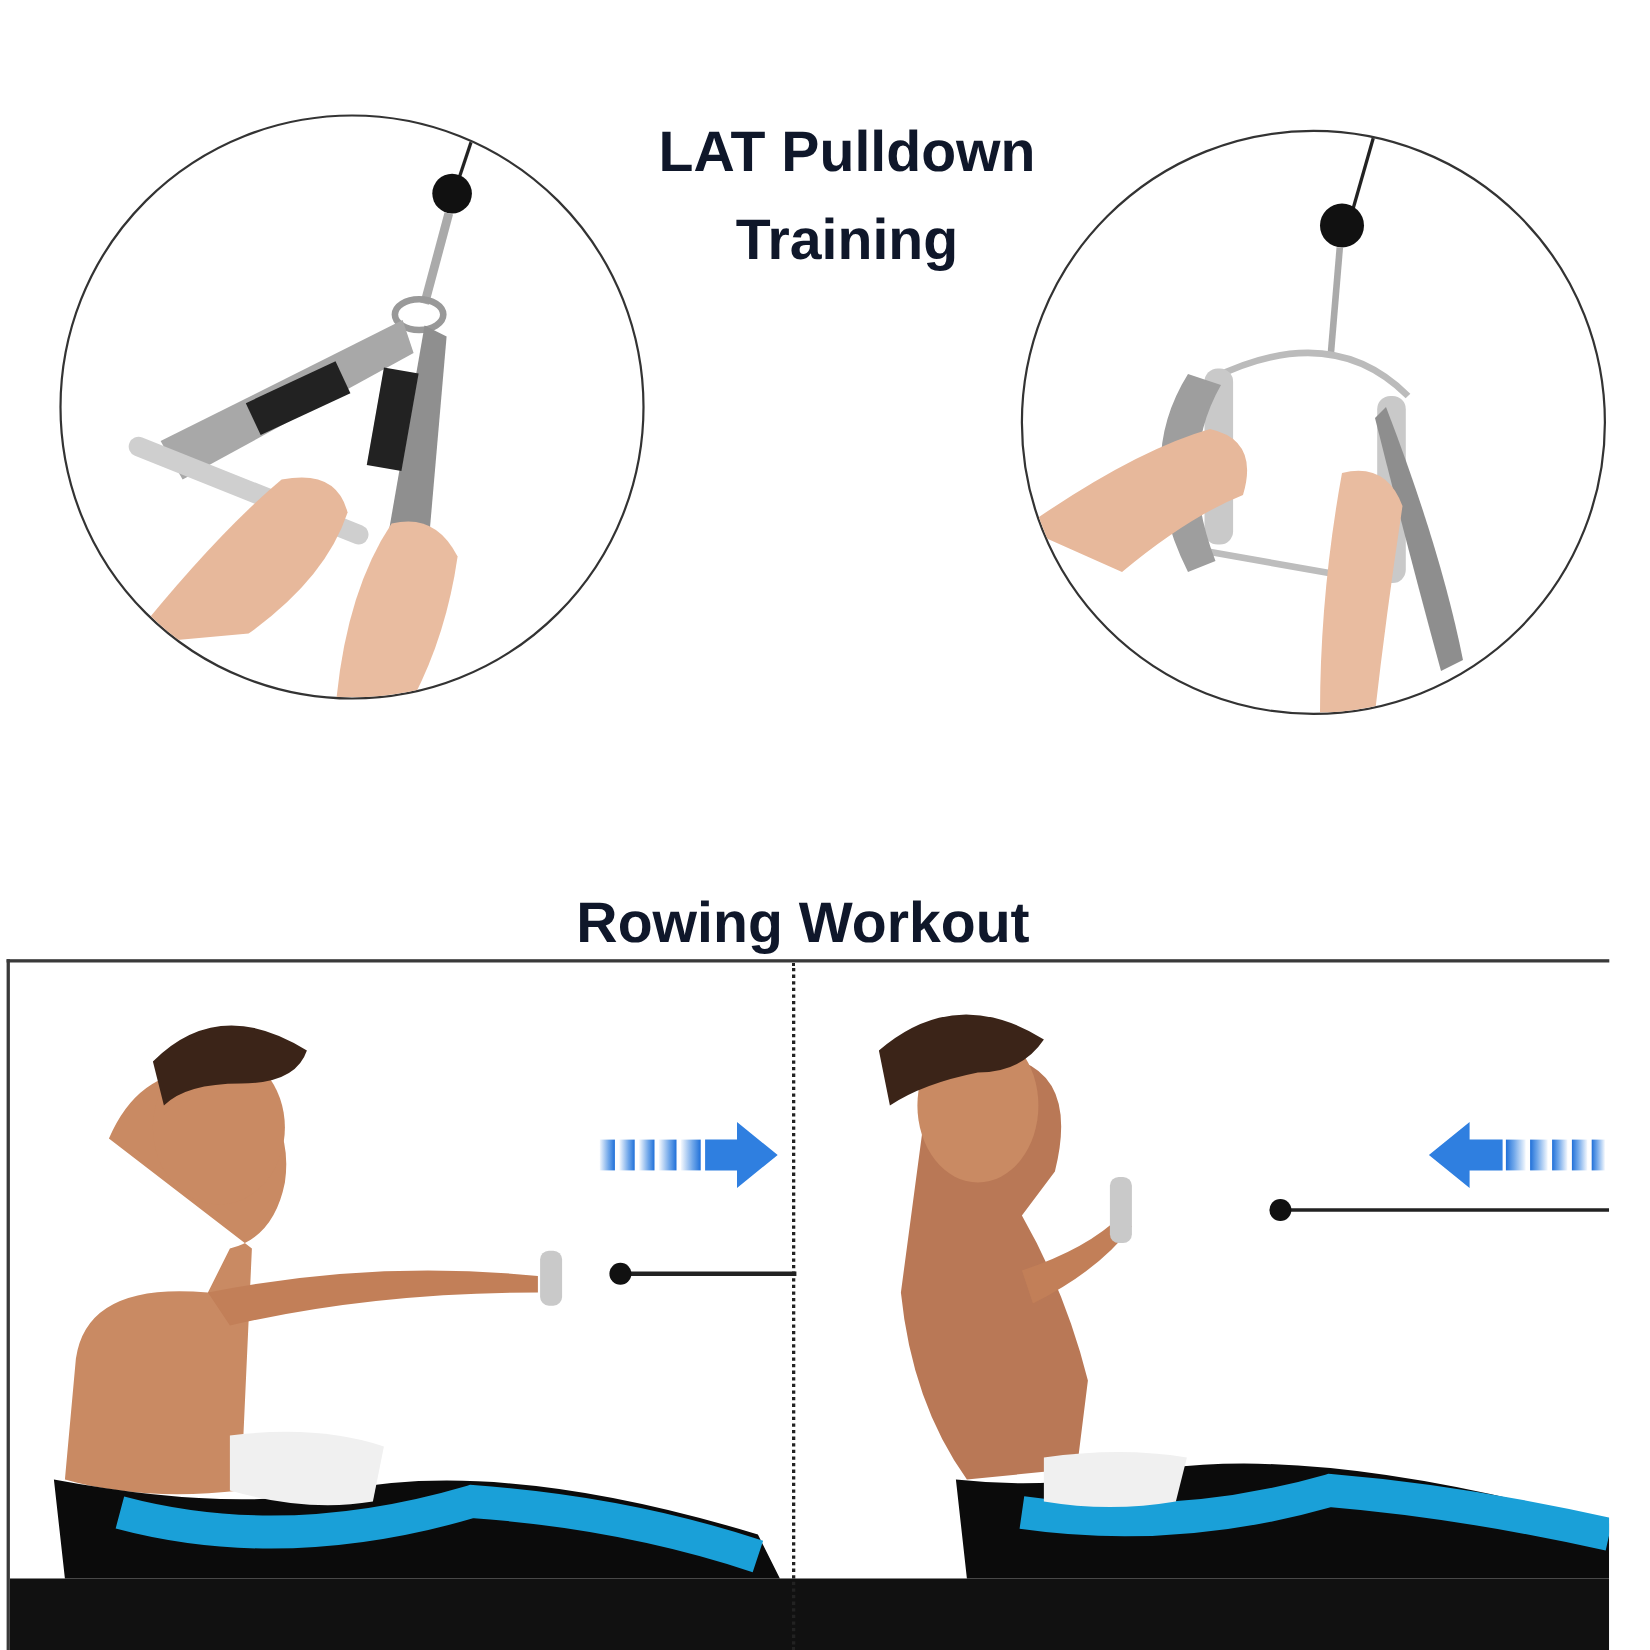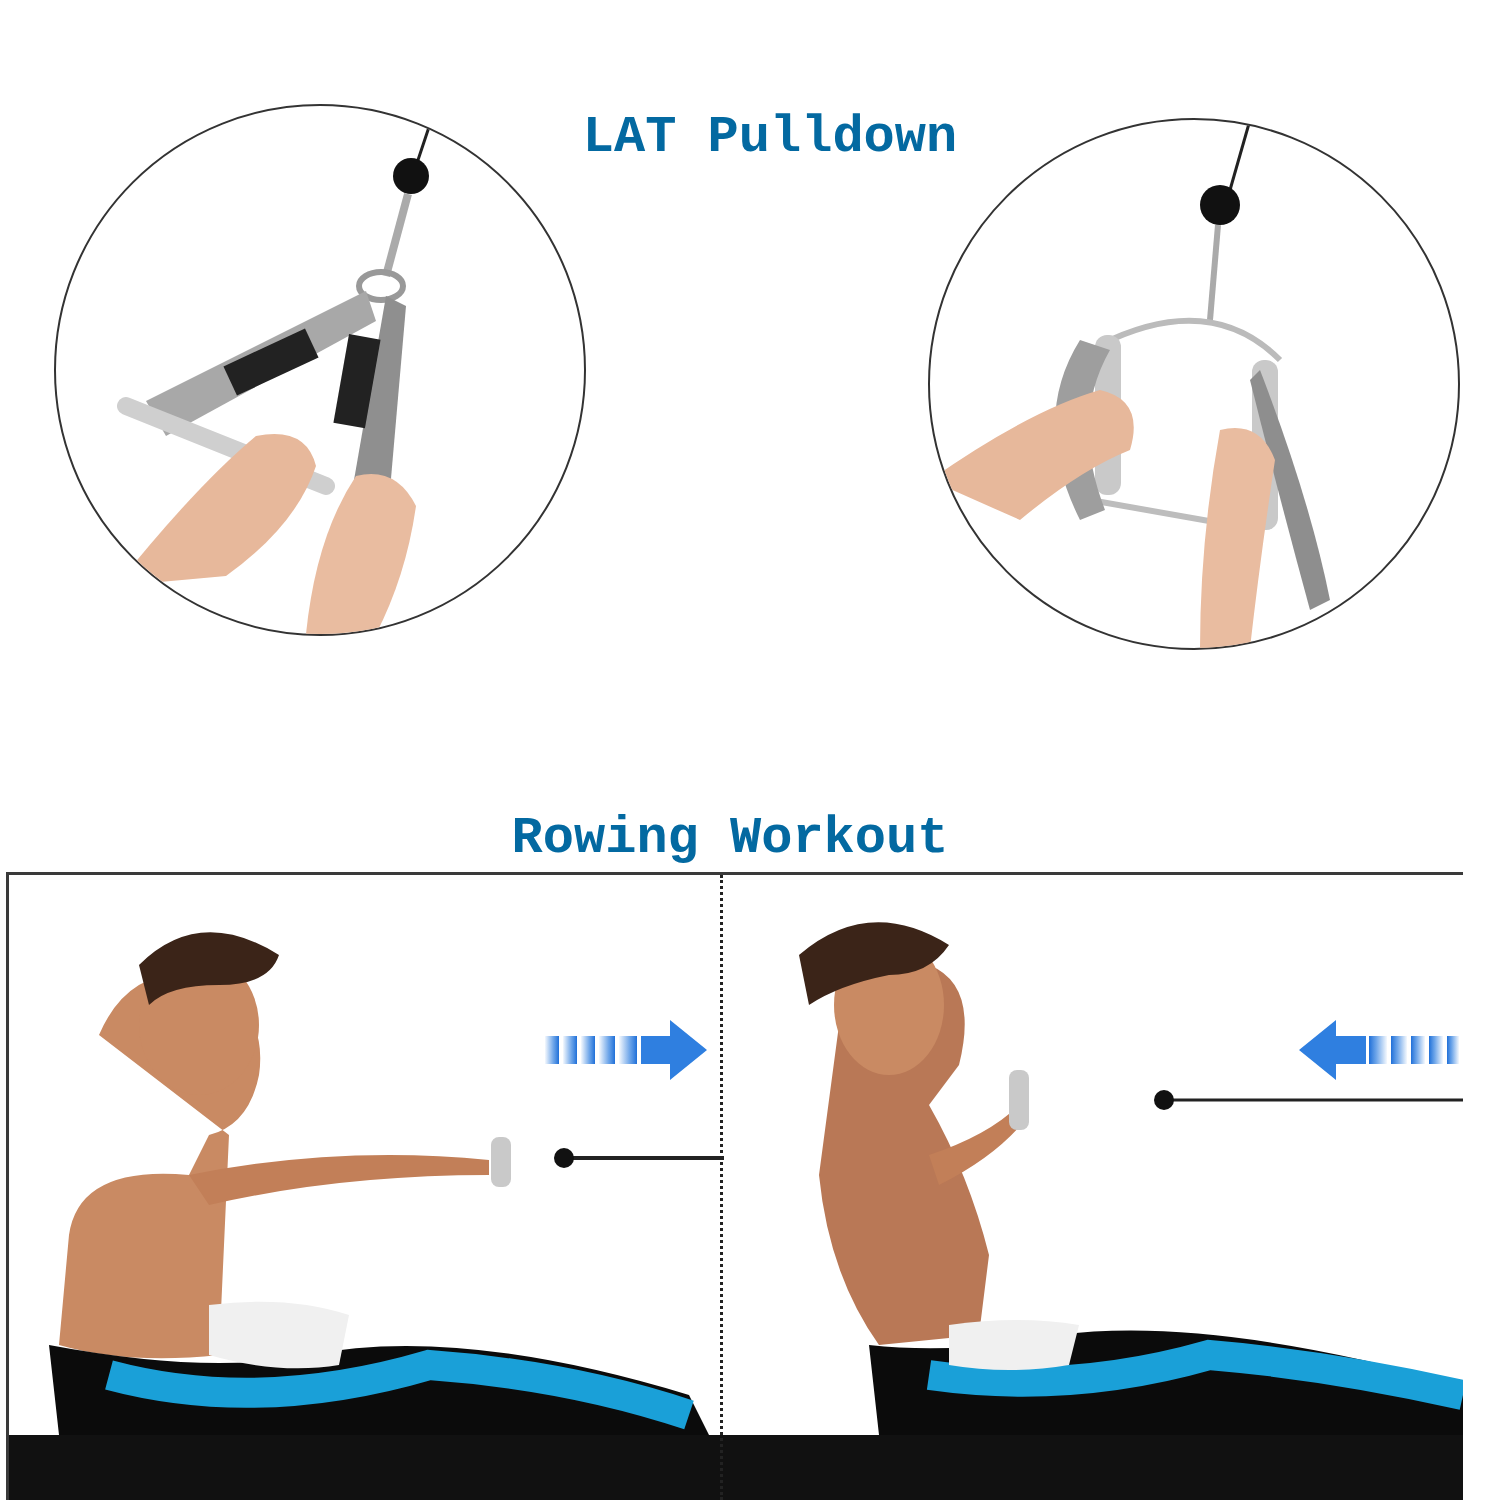--- a/index.html
+++ b/index.html
@@ -1,20 +1,20 @@
 <!DOCTYPE html>
 <html><head>
 <meta charset="utf-8">
 <style>
   html, body { margin: 0; padding: 0; background: #ffffff; }
   body { width: 1500px; height: 1500px; position: relative; overflow: hidden; font-family: "DejaVu Sans", sans-serif; }
 
   .heading {
-    position: absolute; text-align: center; color: #0369a1;
-    font-family: Liberation Mono, monospace; font-weight: bold;
+    position: absolute; text-align: center; color: #0f172a;
+    font-family: Liberation Sans, sans-serif; font-weight: bold;
     letter-spacing: 0px; line-height: 1;
   }
   #lat-title { left: 560px; top: 112px; width: 420px; font-size: 52px; }
   #lat-title span { display: block; }
   #lat-title .l2 { margin-top: 28px; }
   #row-title { left: 470px; top: 800px; width: 520px; font-size: 52px; margin-top: 13px; }
 
   
   .circle {
     position: absolute; border-radius: 50%; border: 2px solid #333;
@@ -37,20 +37,21 @@
   
   .arrow { position: absolute; }
   #arrow-right { left: 545px; top: 1018px; }
   #arrow-left  { left: 1296px; top: 1018px; }
 </style>
 </head>
 <body>
 
 <div id="lat-title" class="heading">
   <span class="l1">LAT Pulldown</span>
+  <span class="l2">Training</span>
 </div>
 
 <div id="circle-left" class="circle">
   <svg width="528" height="528" viewBox="0 0 528 528">
     <line x1="380" y1="0" x2="360" y2="60" stroke="#222" stroke-width="3"></line>
     <circle cx="355" cy="70" r="18" fill="#111"></circle>
     <path d="M352 88 L330 170" stroke="#aaa" stroke-width="8"></path>
     <ellipse cx="325" cy="180" rx="22" ry="14" fill="none" stroke="#999" stroke-width="6"></ellipse>
     <path d="M310 185 L90 295 L110 330 L320 215 Z" fill="#a8a8a8"></path>
     <path d="M330 190 L290 420 L330 430 L350 200 Z" fill="#8f8f8f"></path>

